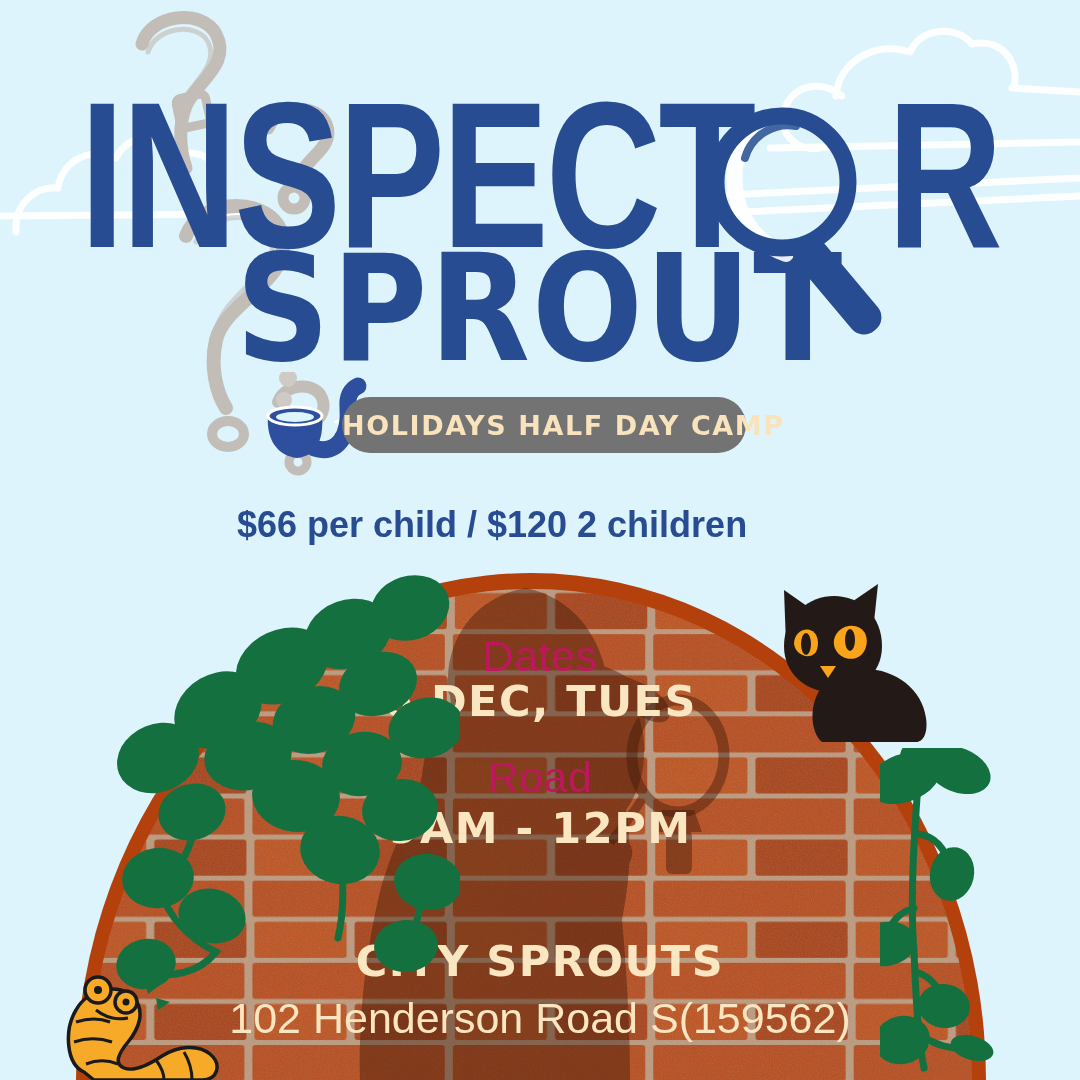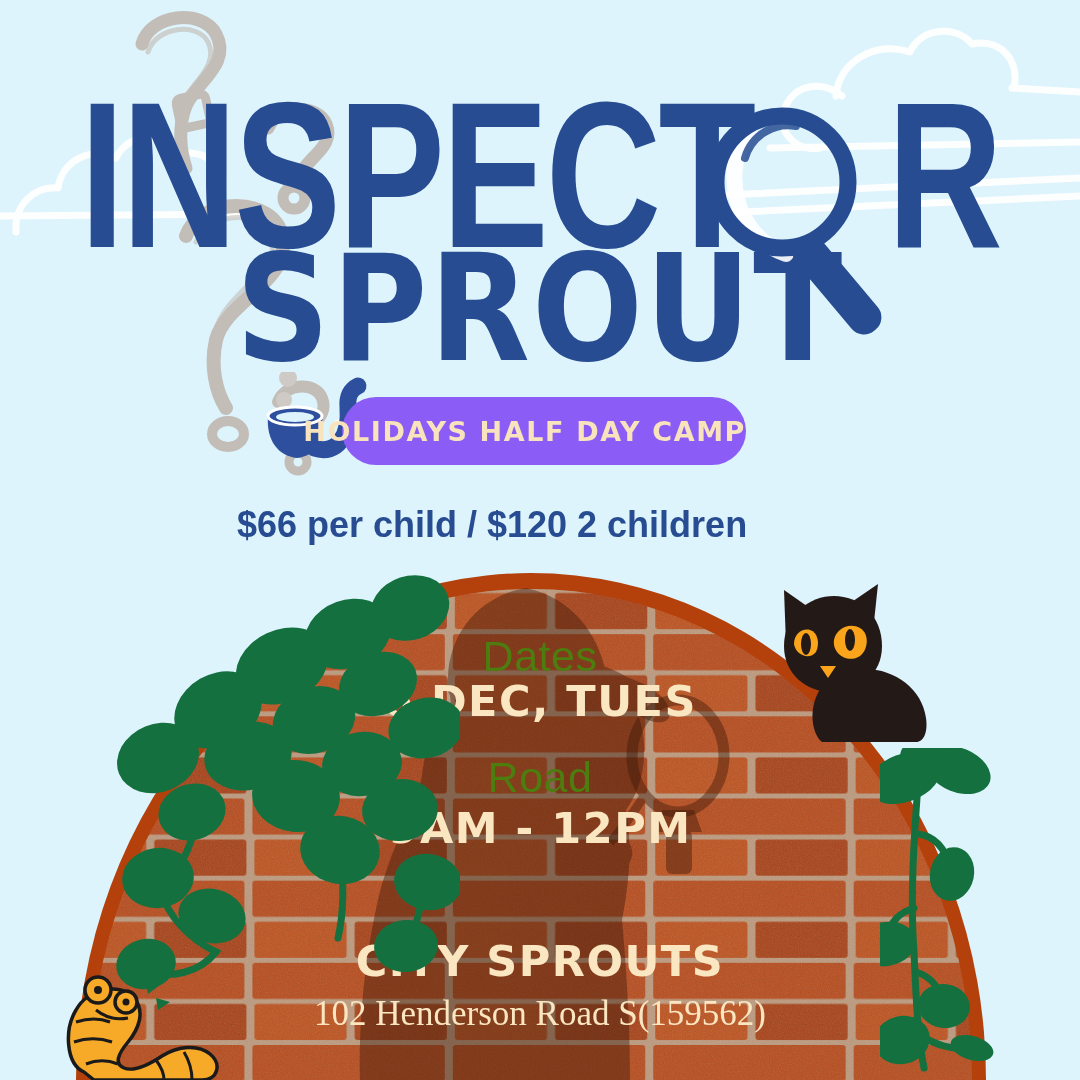--- a/index.html
+++ b/index.html
@@ -52,24 +52,24 @@
     color:#274c92;
     transform:scaleY(1.16) scaleX(1.02);
     transform-origin:center top;
     white-space:nowrap;
   }
 
   
   .banner {
     position:absolute;
     left:342px; top:397px;
-    width:404px; height:68px;
-    background:#8b5cf6;
+    width:404px; height:56px;
+    background:#737373;
     border-radius:34px;
-    display:flex; align-items:center; justify-content:flex-end;
+    display:flex; align-items:center; justify-content:flex-start;
   }
   .banner-text {
     font-family:"DejaVu Sans", sans-serif;
     font-weight:bold;
     font-size:27px;
     letter-spacing:1.6px;
     color:#f8e3bd;
     white-space:nowrap;
   }
 
@@ -119,34 +119,34 @@
     width:430px; height:500px;
     pointer-events:none;
   }
 
   
   .info { position:absolute; left:0; width:1080px; text-align:center; white-space:nowrap; }
   .info-label {
     font-family:"Liberation Sans", sans-serif;
     font-weight:normal;
     font-size:43px;
-    color:#4d7c0f;
+    color:#be185d;
     letter-spacing:0.5px;
   }
   .info-value {
     font-family:"DejaVu Sans", sans-serif;
     font-weight:bold;
     font-size:43px;
     color:#fbe6c2;
     letter-spacing:1.5px;
   }
   .info-addr {
-    font-family:Liberation Serif, serif;
+    font-family:Liberation Sans, sans-serif;
     font-weight:normal;
-    font-size:35px;
+    font-size:43px;
     color:#fbe6c2;
     letter-spacing:0px;
   }
 
   .r-dates-label { top:632px; }
   .r-dates-value { top:676px; }
   .r-time-label  { top:753px; }
   .r-time-value  { top:803px; }
   .r-loc-label   { top:884px; }
   .r-loc-value   { top:936px; }

